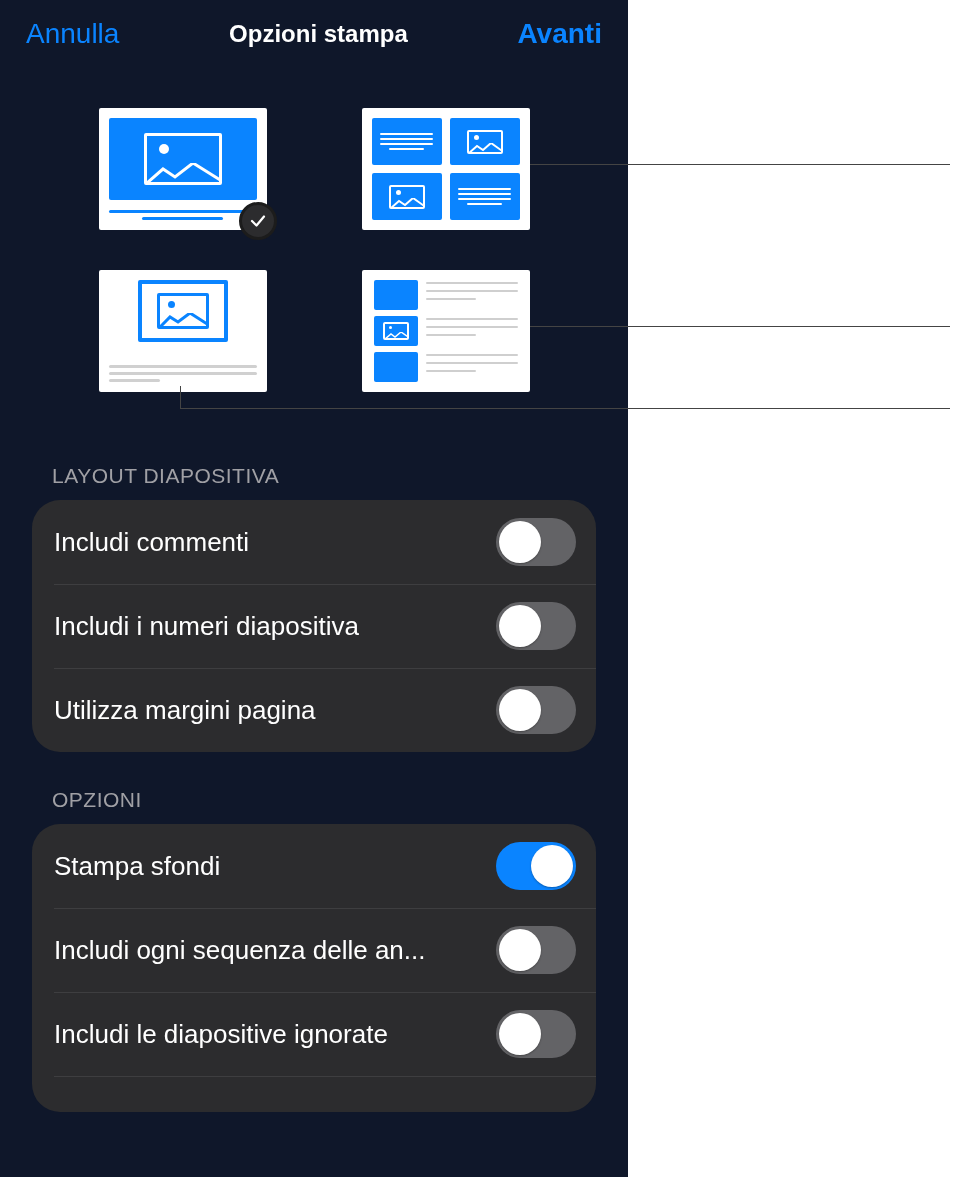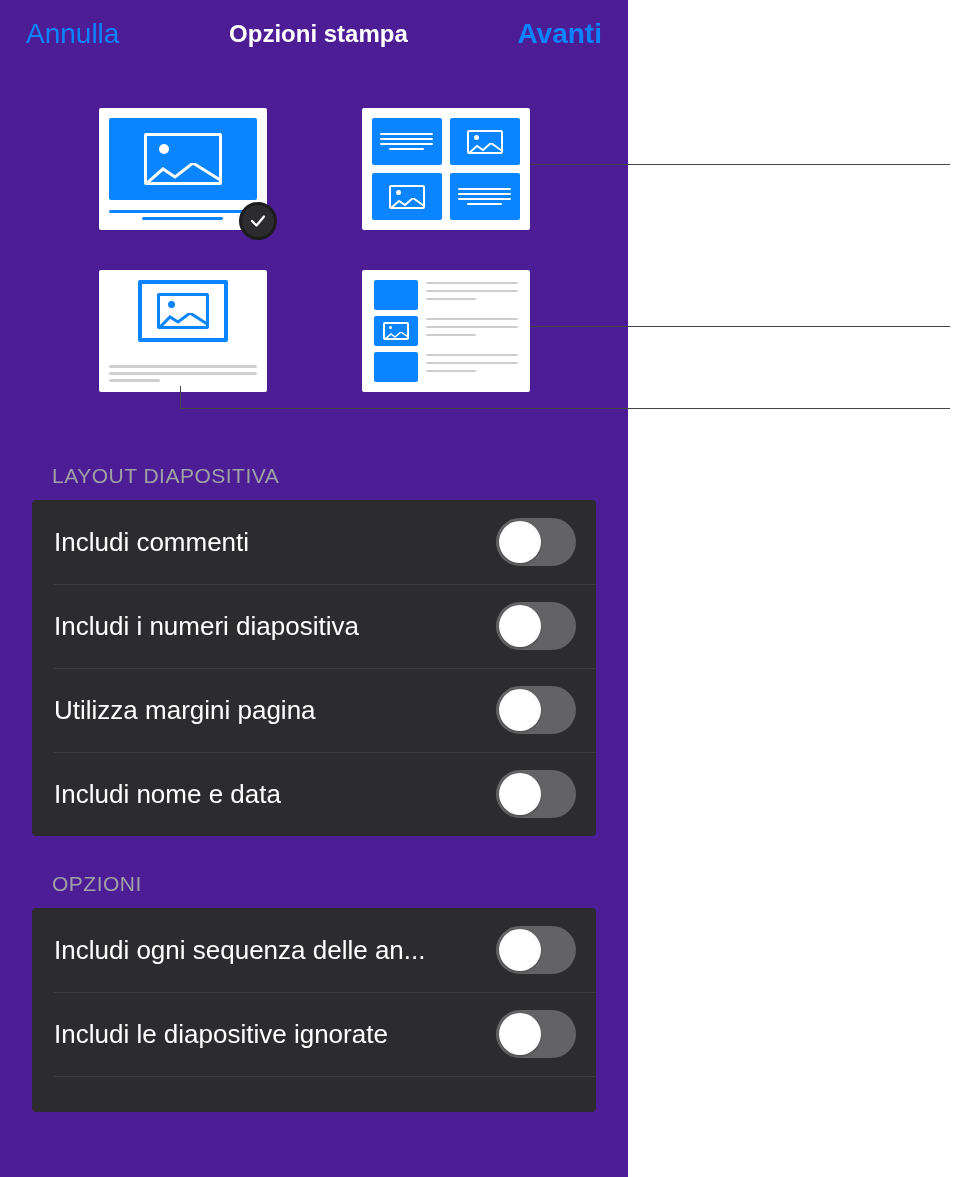--- a/index.html
+++ b/index.html
@@ -6,21 +6,21 @@
   body {
     font-family: -apple-system, BlinkMacSystemFont, "Segoe UI", "Helvetica Neue", Arial, sans-serif;
     background: #ffffff;
     width: 972px;
     height: 1177px;
     position: relative;
   }
   .panel {
     width: 628px;
     height: 1177px;
-    background: #4c1d95;
+    background: #0f172a;
     position: absolute;
     left: 0;
     top: 0;
     padding-bottom: 20px;
     overflow: hidden;
   }
   .header {
     display: flex;
     align-items: center;
     justify-content: space-between;
@@ -204,21 +204,21 @@
     letter-spacing: 0.5px;
     padding: 72px 52px 12px 52px;
     font-weight: 400;
   }
   .section-header.second {
     padding-top: 36px;
   }
   .settings-group {
     background: #2c2c2e;
     margin: 0 32px;
-    border-radius: 4px;
+    border-radius: 28px;
     overflow: hidden;
   }
   .settings-row {
     display: flex;
     align-items: center;
     justify-content: space-between;
     padding: 18px 20px 18px 22px;
     position: relative;
   }
   .settings-row + .settings-row::before {
@@ -418,30 +418,30 @@
       <div class="switch">
           <div class="knob"></div>
         </div>
     </div>
     <div class="settings-row">
       <span class="label">Utilizza margini pagina</span>
       <div class="switch">
           <div class="knob"></div>
         </div>
     </div>
-    <div class="settings-row">
-      <span class="label">Includi nome e data</span>
-      <div class="switch">
-          <div class="knob"></div>
-        </div>
-    </div>
   </div>
 
   <div class="section-header second">OPZIONI</div>
   <div class="settings-group">
+    <div class="settings-row">
+      <span class="label">Stampa sfondi</span>
+      <div class="switch on">
+          <div class="knob"></div>
+        </div>
+    </div>
     <div class="settings-row">
       <span class="label">Includi ogni sequenza delle an...</span>
       <div class="switch">
           <div class="knob"></div>
         </div>
     </div>
     <div class="settings-row">
       <span class="label">Includi le diapositive ignorate</span>
       <div class="switch">
           <div class="knob"></div>

